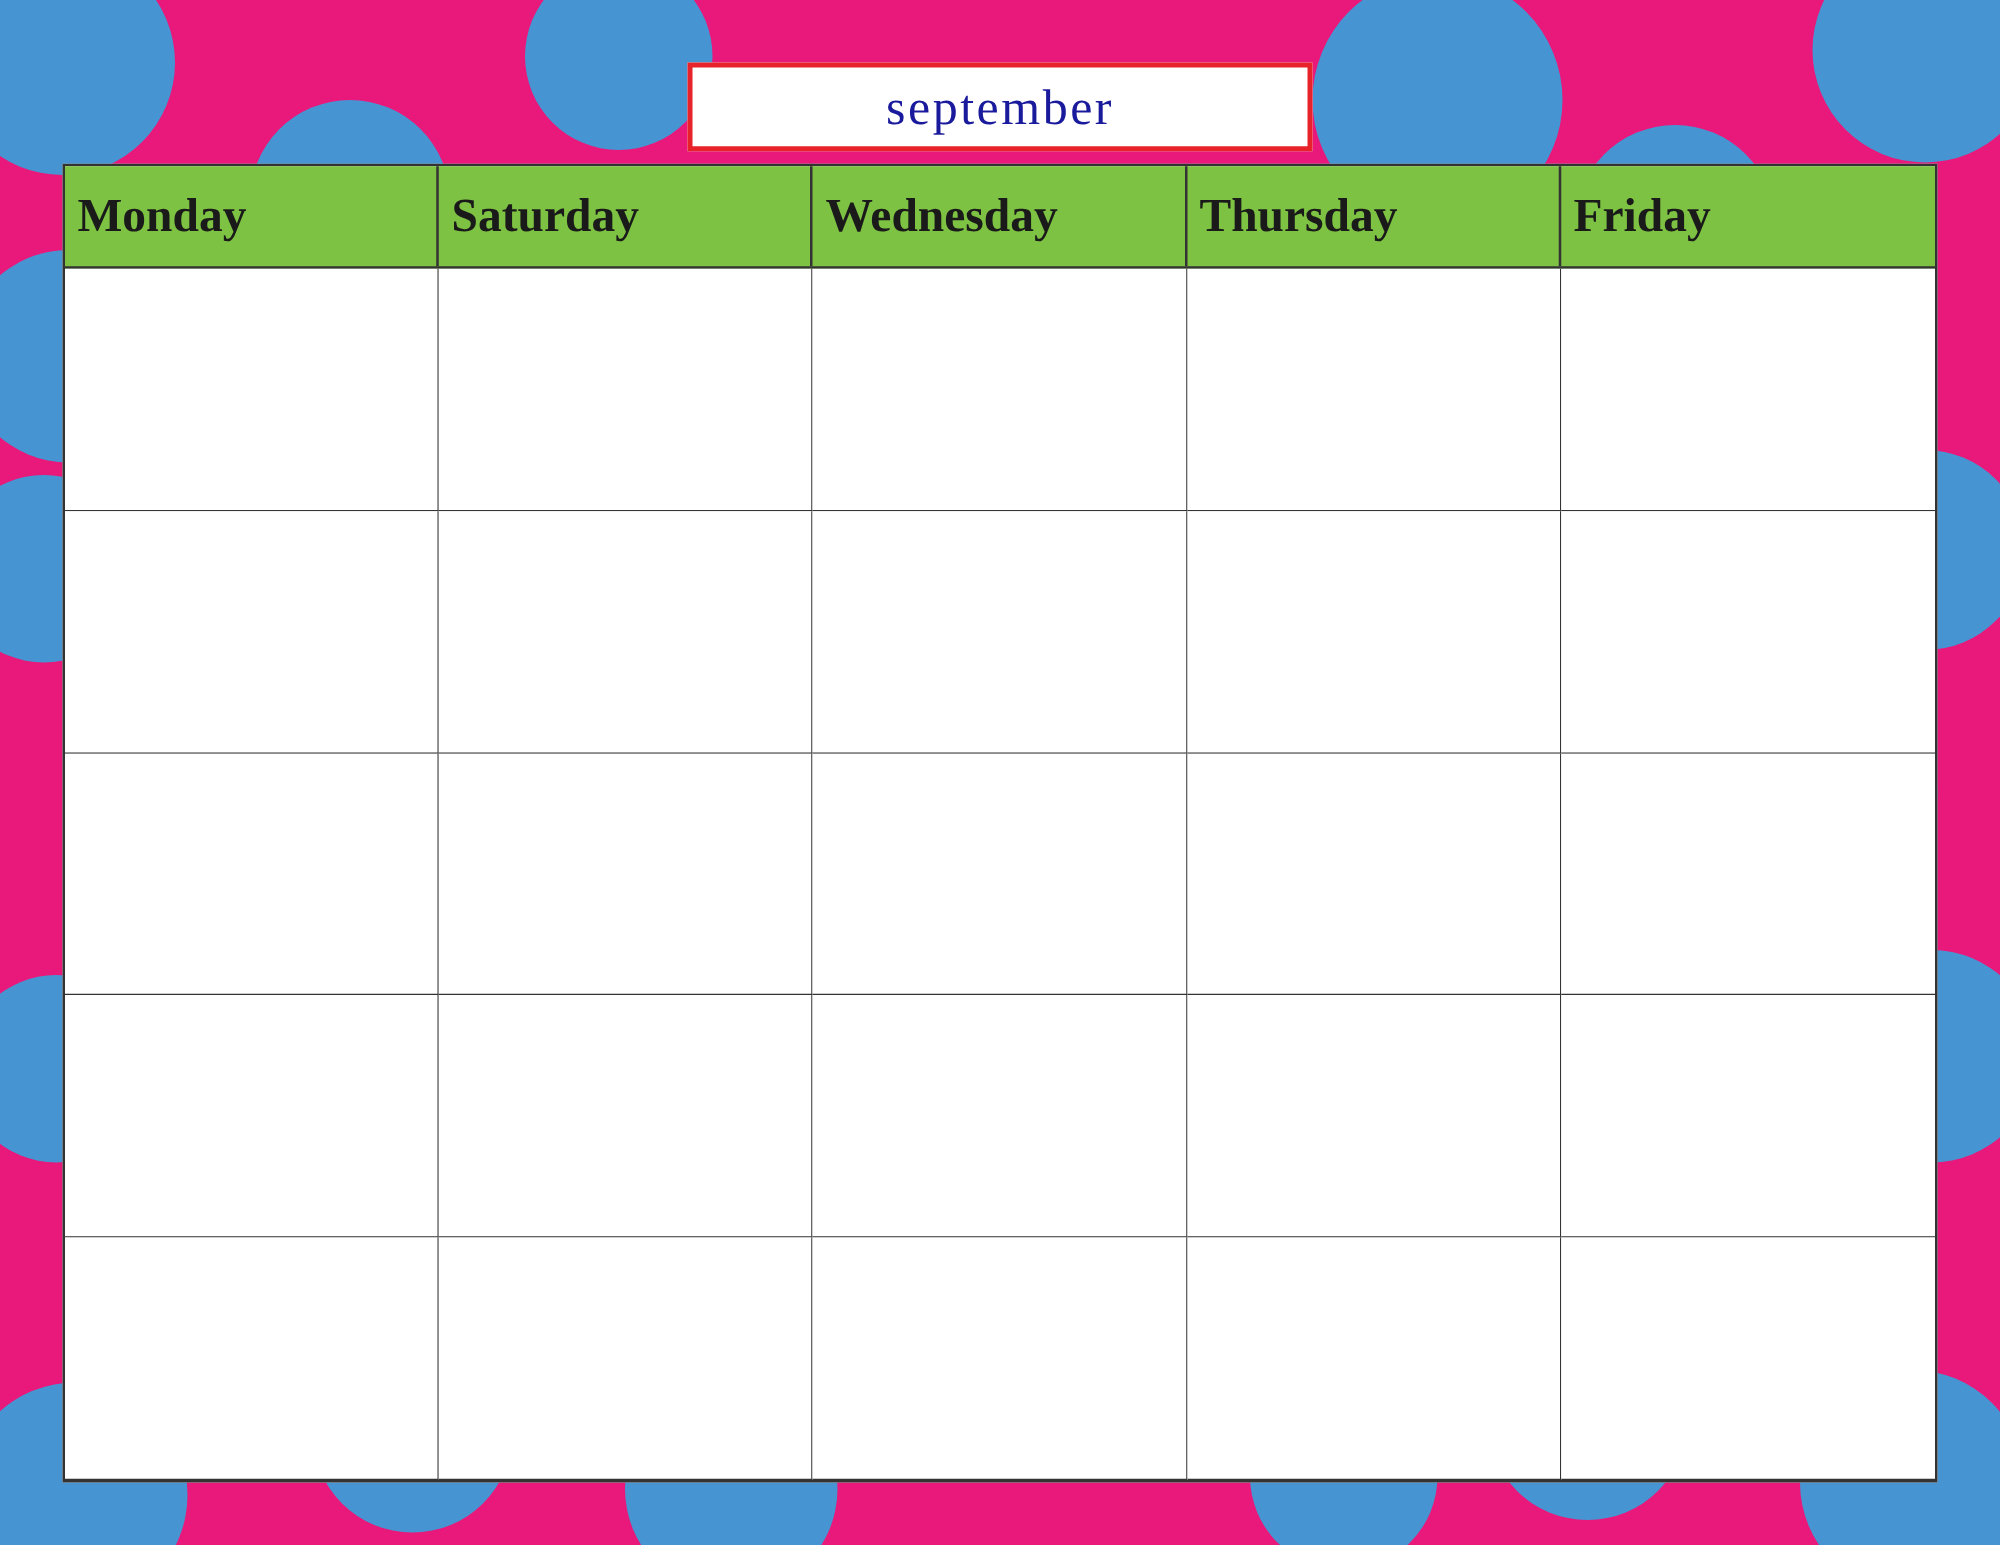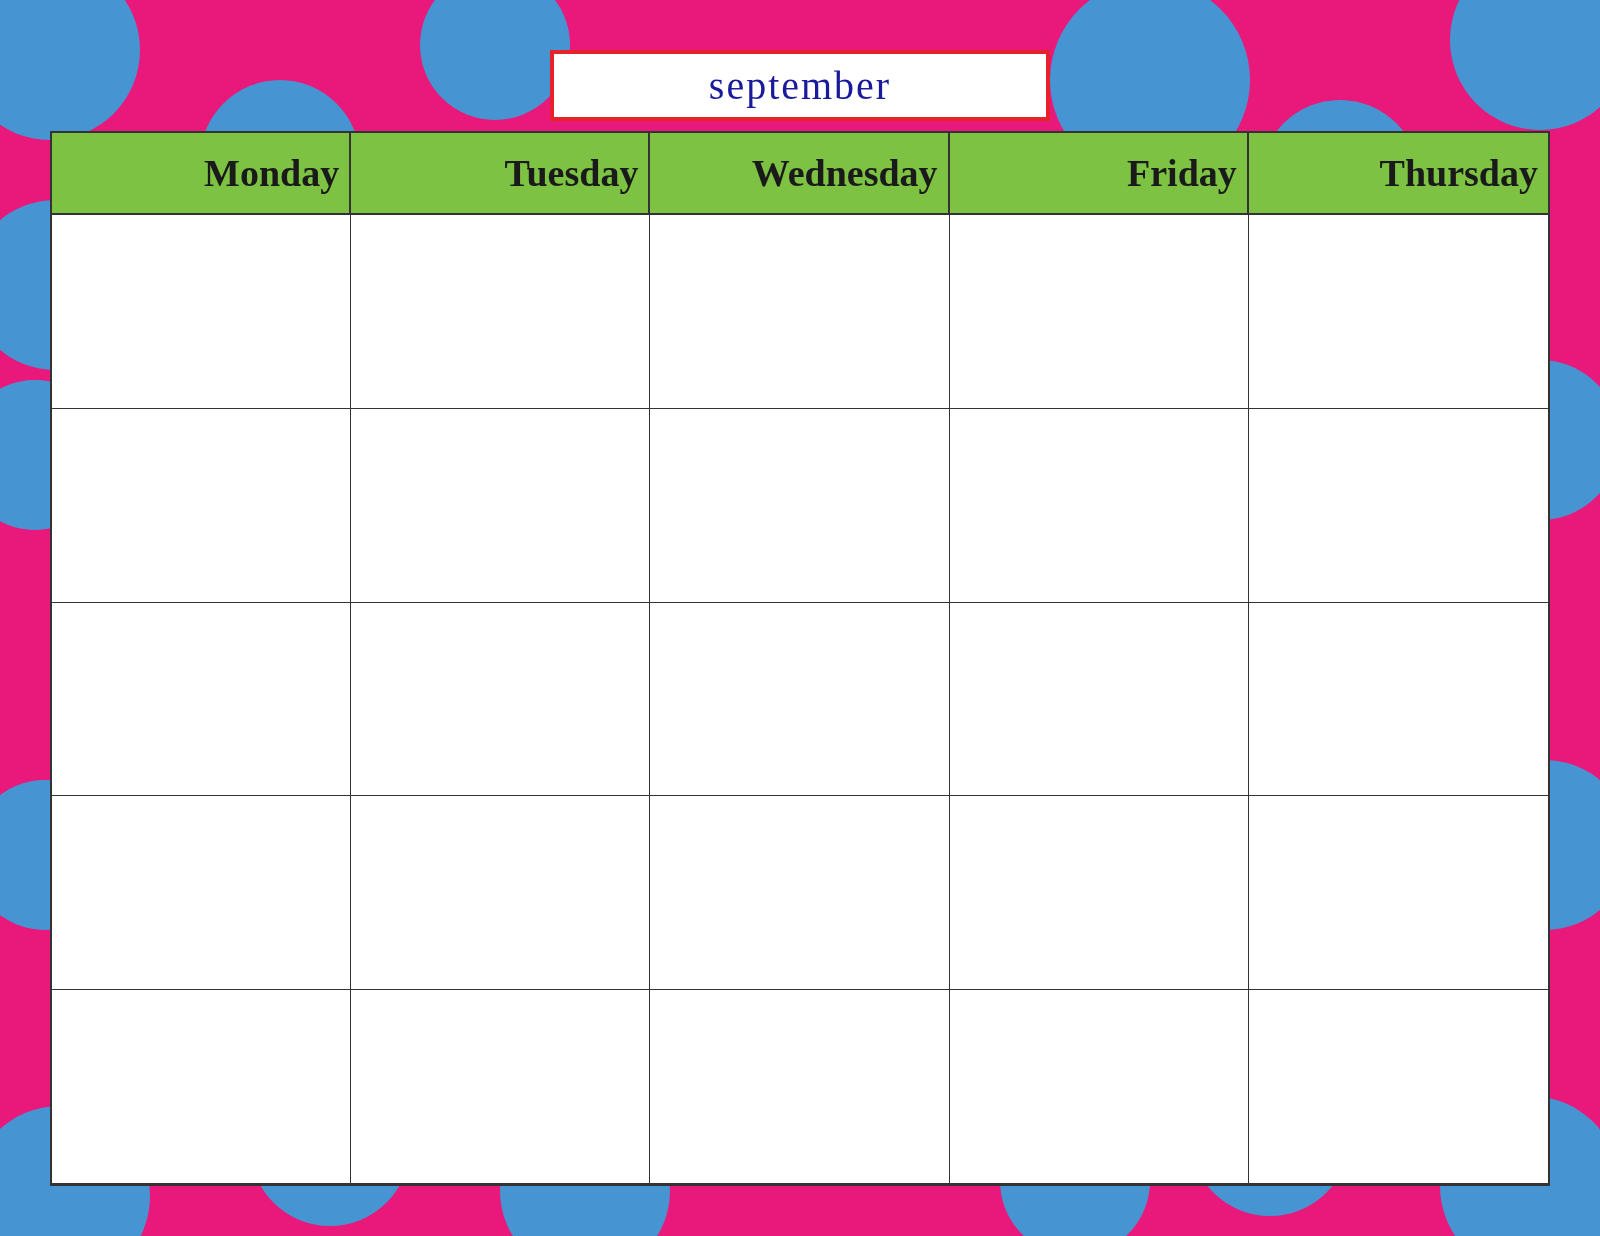--- a/index.html
+++ b/index.html
@@ -71,21 +71,21 @@
 
     .day-headers {
       display: grid;
       grid-template-columns: repeat(5, 1fr);
       background: #7dc242;
       border-bottom: 2px solid #333;
     }
 
     .day-header {
       padding: 18px 10px;
-      text-align: right;
+      text-align: left;
       font-family: 'Comic Sans MS', 'Chalkboard SE', cursive;
       font-size: 38px;
       font-weight: bold;
       color: #1a1a1a;
       border-right: 2px solid #333;
     }
 
     .day-header:last-child {
       border-right: none;
     }
@@ -147,24 +147,24 @@
 <div class="page-wrapper">
 
   <div class="title-box">
     <span class="title-text">september</span>
   </div>
 
   <div class="calendar-container">
 
     <div class="day-headers">
       <div class="day-header">Monday</div>
-      <div class="day-header">Tuesday</div>
+      <div class="day-header">Saturday</div>
       <div class="day-header">Wednesday</div>
+      <div class="day-header">Thursday</div>
       <div class="day-header">Friday</div>
-      <div class="day-header">Thursday</div>
     </div>
 
     <div class="calendar-grid">
 
       <div class="calendar-cell"></div>
       <div class="calendar-cell"></div>
       <div class="calendar-cell"></div>
       <div class="calendar-cell"></div>
       <div class="calendar-cell"></div>
 

